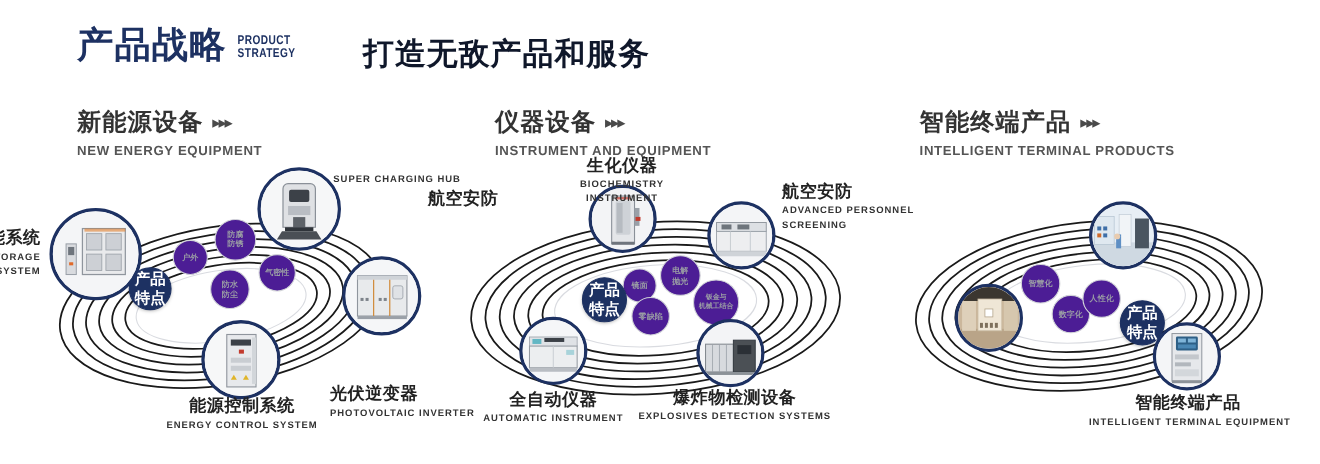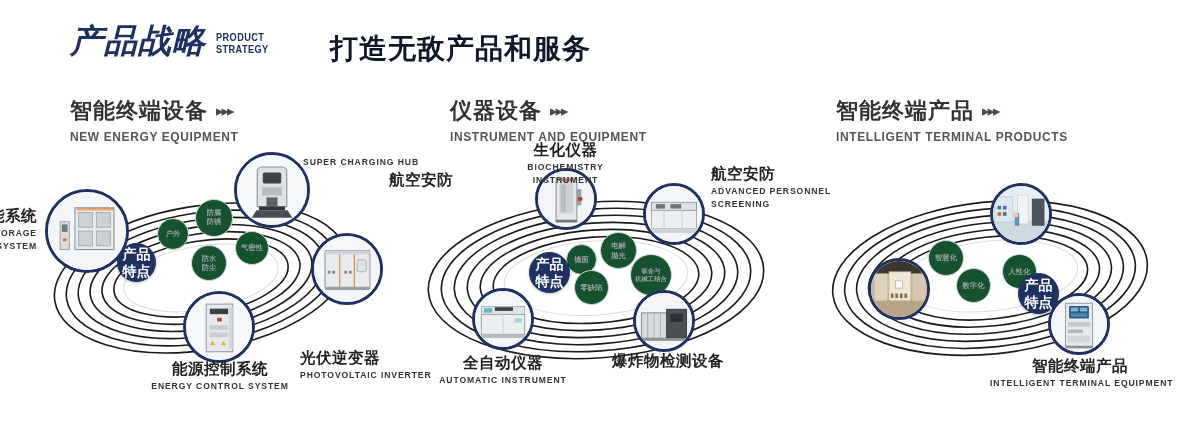--- a/index.html
+++ b/index.html
@@ -9,21 +9,21 @@
     font-family:"Liberation Sans","DejaVu Sans",sans-serif;
     overflow:hidden;
     position:relative;
   }
   #stage{position:relative;width:1200px;height:422px;}
 
   
   .hdr{position:absolute;left:70px;top:24px;display:flex;align-items:flex-end;}
   .hdr-cn{
     font-size:33px;font-weight:bold;color:#1d3162;letter-spacing:1px;
-    line-height:1;font-family:"DejaVu Sans",sans-serif;font-style:italic;
+    line-height:1;font-family:"DejaVu Sans",sans-serif;
   }
   .hdr-en{
     margin-left:10px;margin-bottom:2px;
     font-size:11.5px;font-weight:bold;color:#1d3162;
     line-height:1.05;letter-spacing:.5px;
     transform:scaleX(.8);transform-origin:left bottom;
     font-family:"Liberation Sans",sans-serif;
   }
   .hdr-sub{
     position:absolute;left:330px;top:30px;
@@ -78,21 +78,21 @@
   .plabel.ralign{text-align:right;}
   .plabel.calign{text-align:center;}
 
   
   .feat{
     position:absolute;border-radius:50%;
     display:flex;align-items:center;justify-content:center;
     text-align:center;box-sizing:border-box;
   }
   .feat.light{
-    border:1px solid #d2d4d8;background:#14532d;
+    border:1px solid #d2d4d8;background:#4c1d95;
     color:#9a9da4;font-size:7.3px;line-height:1.25;font-weight:bold;
     font-family:"DejaVu Sans",sans-serif;
   }
   .feat.core{
     background:#1d3162;color:#ffffff;border:1px solid #1d3162;
     font-size:14px;line-height:1.2;font-weight:bold;
     font-family:"DejaVu Sans",sans-serif;
     box-shadow:0 1px 3px rgba(0,0,0,.25);
   }
 </style>
@@ -104,21 +104,21 @@
   <div class="hdr">
     <div class="hdr-cn">产品战略</div>
     <div class="hdr-en">
       <div>PRODUCT</div>
       <div>STRATEGY</div>
     </div>
   </div>
   <div class="hdr-sub">打造无敌产品和服务</div>
 
   <div class="sec" id="sec0">
-    <div><span class="cn">智能终端设备</span><span class="arrows">▸▸▸</span></div>
+    <div><span class="cn">新能源设备</span><span class="arrows">▸▸▸</span></div>
     <div class="en">NEW ENERGY EQUIPMENT</div>
   </div>
   <div class="sec" id="sec1">
     <div><span class="cn">仪器设备</span><span class="arrows">▸▸▸</span></div>
     <div class="en">INSTRUMENT AND EQUIPMENT</div>
   </div>
   <div class="sec" id="sec2">
     <div><span class="cn">智能终端产品</span><span class="arrows">▸▸▸</span></div>
     <div class="en">INTELLIGENT TERMINAL PRODUCTS</div>
   </div>
@@ -321,20 +321,21 @@
         <line x1="13" y1="22" x2="13" y2="50" stroke="#9aa0a8" stroke-width=".8"></line>
         <line x1="20" y1="22" x2="20" y2="50" stroke="#9aa0a8" stroke-width=".8"></line>
         <line x1="27" y1="22" x2="27" y2="50" stroke="#9aa0a8" stroke-width=".8"></line>
         <rect x="34" y="18" width="22" height="32" fill="#4b5055" stroke="#343a40" stroke-width="1"></rect>
         <rect x="38" y="23" width="14" height="9" fill="#2b3036"></rect>
         <rect x="6" y="50" width="50" height="3" fill="#8c9298"></rect>
       </svg>
     </div>
     <div class="plabel calign" style="left:175px;top:203px;width:190px;">
       <div class="cn">爆炸物检测设备</div>
+      <div class="en">EXPLOSIVES DETECTION SYSTEMS</div>
     </div>
   </div>
 
   <div class="cluster" id="cluster2">
     <svg class="rings" viewBox="0 0 400 250">
       <g fill="none" stroke="#1a1a1a" stroke-width="1.6">
         <ellipse cx="190" cy="128" rx="158" ry="76" transform="rotate(-6 190 128)"></ellipse>
         <ellipse cx="190" cy="128" rx="146" ry="69" transform="rotate(-6 190 128)"></ellipse>
         <ellipse cx="190" cy="128" rx="134" ry="62" transform="rotate(-6 190 128)"></ellipse>
         <ellipse cx="190" cy="128" rx="122" ry="55" transform="rotate(-6 190 128)"></ellipse>
@@ -343,21 +344,21 @@
       </g>
       <ellipse cx="190" cy="126" rx="88" ry="35" transform="rotate(-6 190 126)" fill="none" stroke="#d9dbe0" stroke-width="1"></ellipse>
     </svg>
 
     <div class="feat light" style="left:128px;top:90px;width:36px;height:36px;">
         <span>智慧化</span>
       </div>
     <div class="feat light" style="left:156px;top:118px;width:35px;height:35px;">
         <span>数字化</span>
       </div>
-    <div class="feat light" style="left:202px;top:104px;width:35px;height:35px;">
+    <div class="feat light" style="left:184px;top:104px;width:35px;height:35px;">
         <span>人性化</span>
       </div>
     <div class="feat core" style="left:218px;top:123px;width:41px;height:41px;">
       <span><span>产品</span><br><span>特点</span></span>
     </div>
 
     <div class="pcirc" style="left:190px;top:33px;width:62px;height:62px;">
       <svg viewBox="0 0 62 62">
           <rect width="62" height="62" fill="#e7eef5"></rect>
         <rect x="0" y="38" width="62" height="24" fill="#cfd9e2"></rect>

